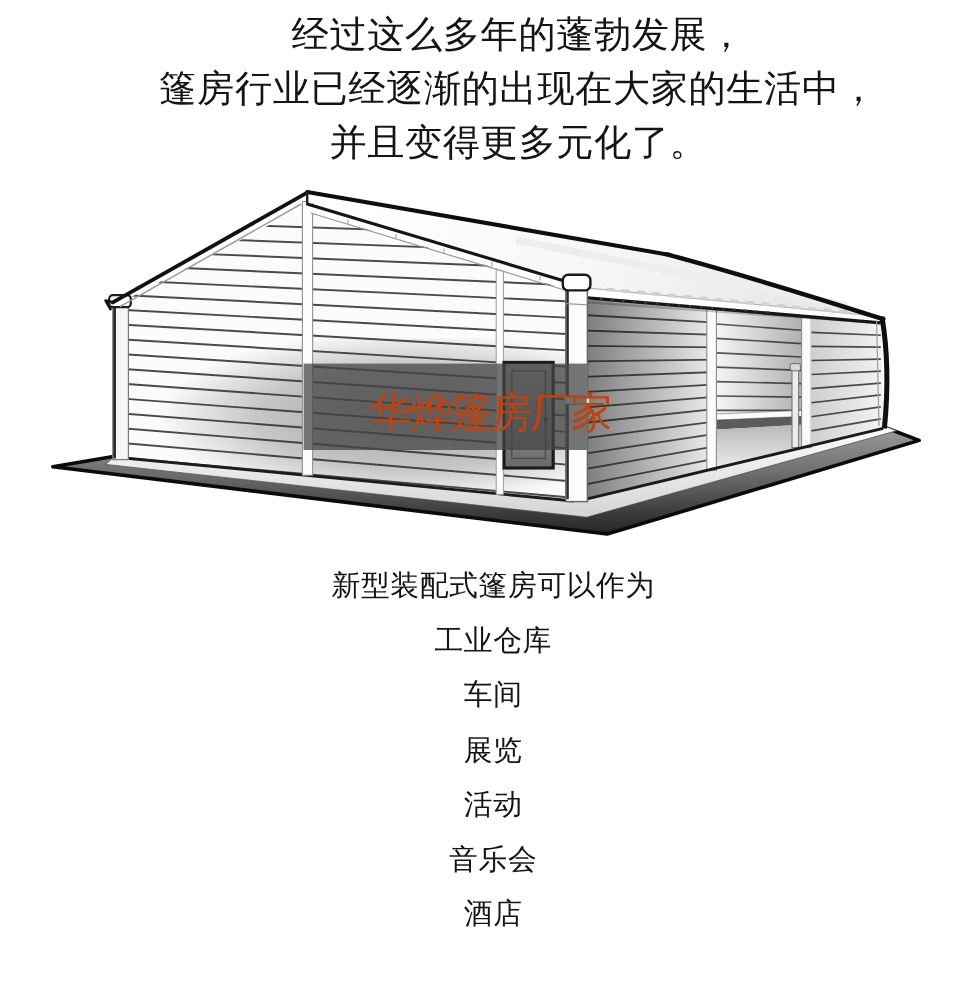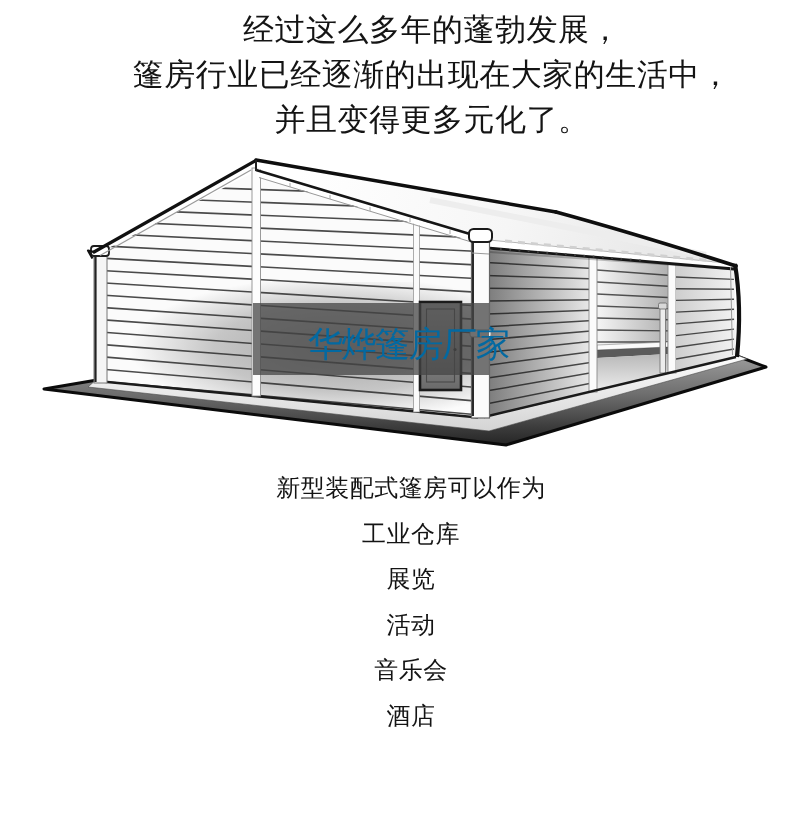--- a/index.html
+++ b/index.html
@@ -16,21 +16,21 @@
     text-align:center;font-size:24px;line-height:45.5px;letter-spacing:0.5px;font-weight:400;
   }
   .illu{position:absolute;left:0;top:0;width:800px;height:838px;}
   .illu svg{position:absolute;left:0;top:0;}
   .wm-band{
     position:absolute;left:253px;top:303px;width:236px;height:72px;
     background:rgba(70,70,70,0.75);
   }
   .wm-text{
     position:absolute;left:308px;top:321px;height:38px;
-    font-size:35px;letter-spacing:-1.5px;color:#0369a1;font-weight:400;
+    font-size:35px;letter-spacing:-1.5px;color:#c2410c;font-weight:400;
     white-space:nowrap;
   }
 </style>
 </head>
 <body>
 
 <div class="page">
 
   <div class="intro">
     <div>经过这么多年的蓬勃发展，</div>
@@ -225,19 +225,20 @@
       <line x1="730.5" y1="267" x2="732.5" y2="355" stroke="#9c9c9c" stroke-width="1"></line>
     </svg>
 
     <div class="wm-band"></div>
     <div class="wm-text">华烨篷房厂家</div>
   </div>
 
   <div class="uses">
     <div>新型装配式篷房可以作为</div>
     <div>工业仓库</div>
+    <div>车间</div>
     <div>展览</div>
     <div>活动</div>
     <div>音乐会</div>
     <div>酒店</div>
   </div>
 
 </div>
 
 </body></html>

